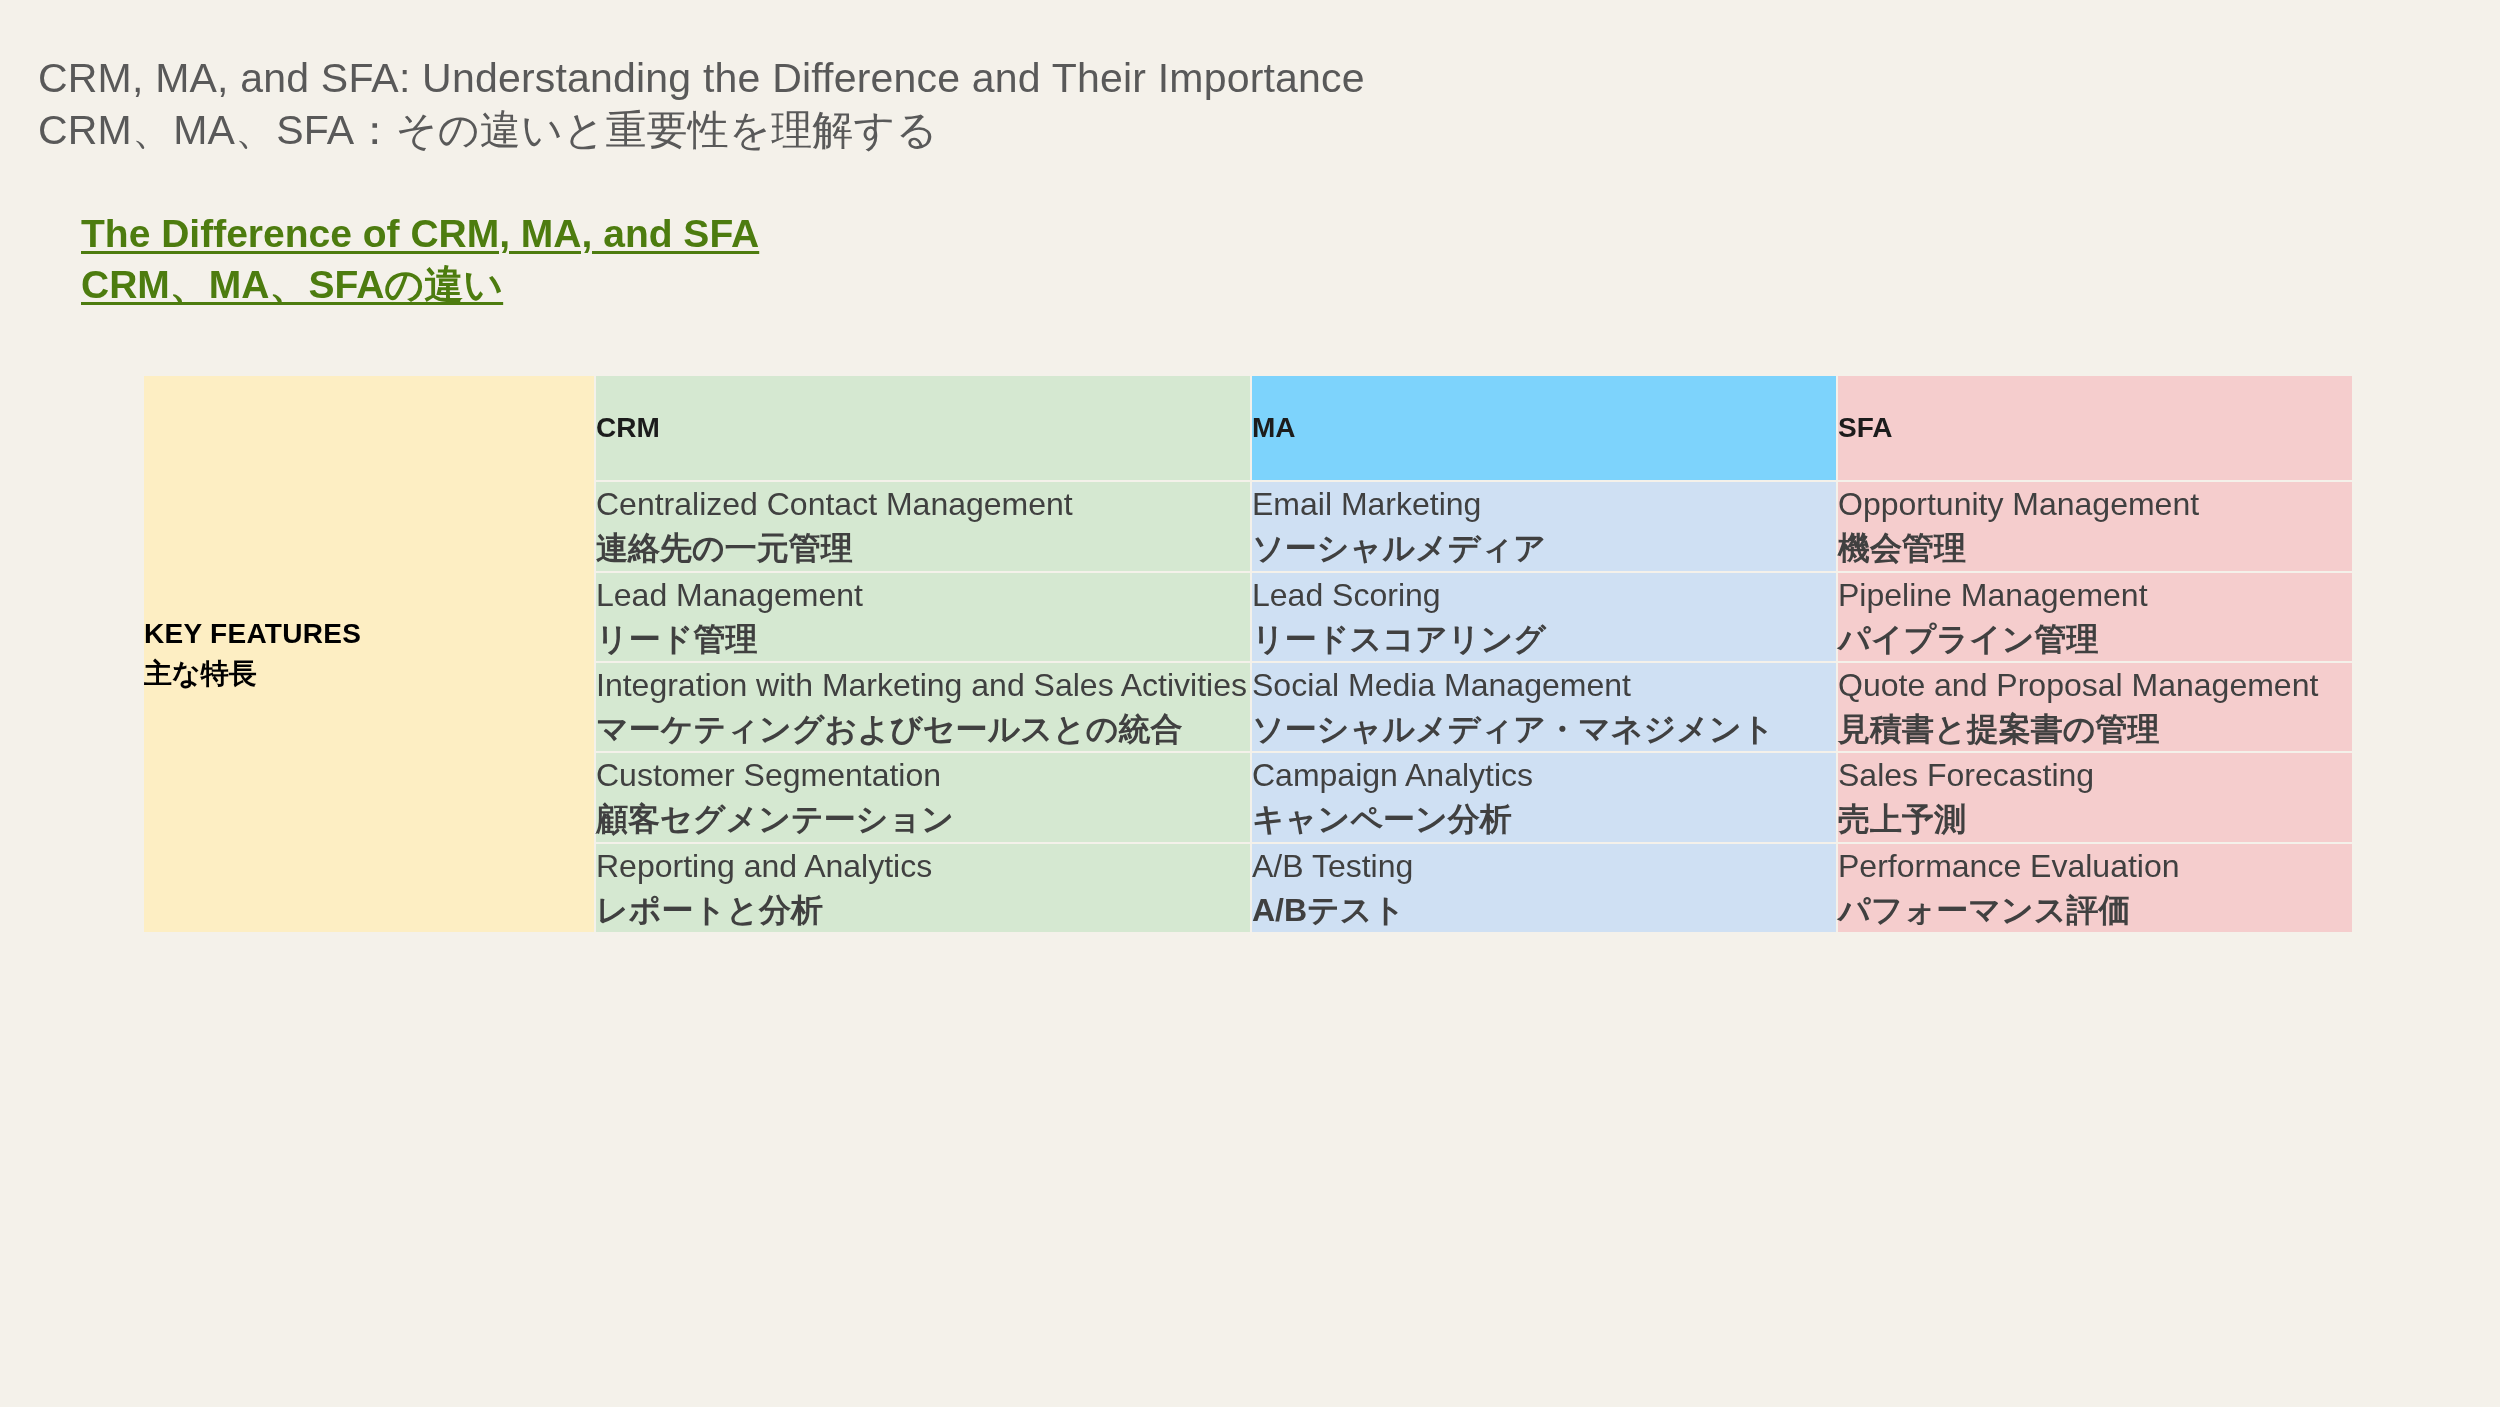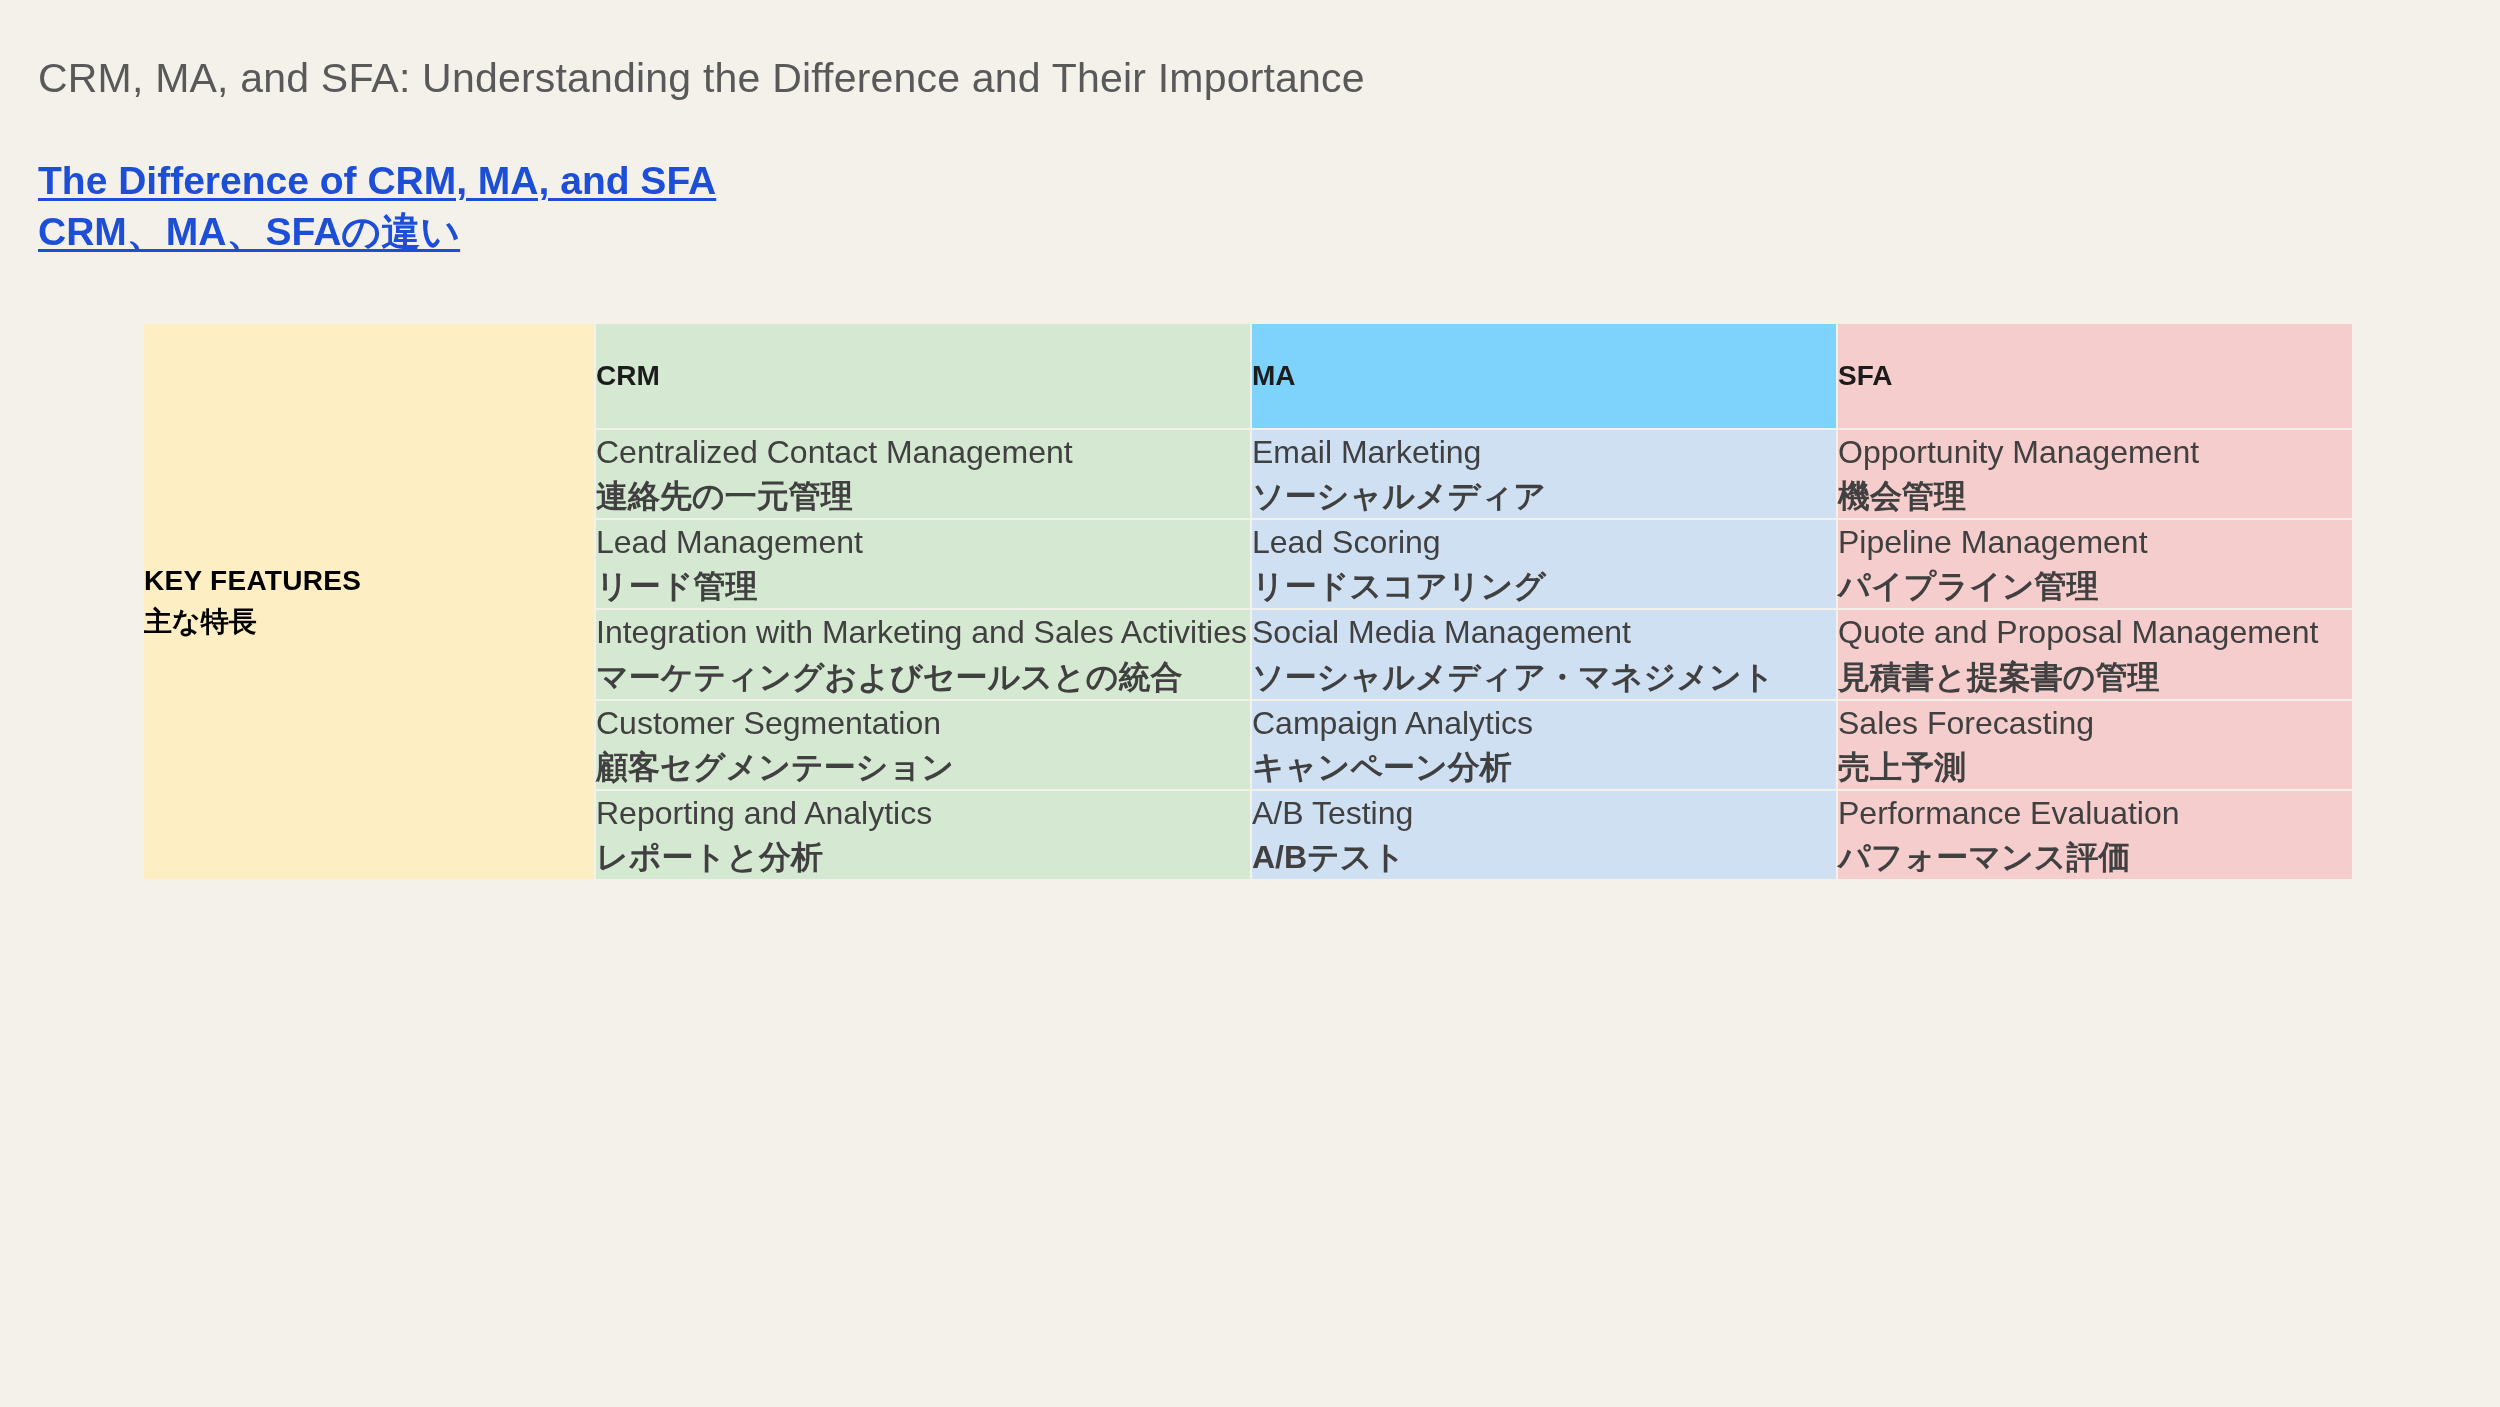--- a/index.html
+++ b/index.html
@@ -27,23 +27,24 @@
     font-weight: 400;
     letter-spacing: 0.2px;
   }
   .doc-title .line-en { display: block; }
   .doc-title .line-ja { display: block; }
 
   .section-heading {
     margin-top: 52px;
     font-size: 39px;
     font-weight: 700;
-    color: #1d4ed8;
+    color: #4d7c0f;
     line-height: 1.3;
     display: inline-block;
+    margin-left: 43px;
   }
   .section-heading .sh-line {
     display: block;
     text-decoration: underline;
     text-underline-offset: 4px;
     text-decoration-thickness: 3px;
     width: max-content;
   }
 
   .table-wrap {
@@ -99,20 +100,21 @@
   .rowlabel .en { display: block; font-weight: 700; letter-spacing: 0.3px; }
   .rowlabel .ja { display: block; font-weight: 700; }
 </style>
 </head>
 <body>
 
 <div class="page">
 
   <div class="doc-title">
     <span class="line-en">CRM, MA, and SFA: Understanding the Difference and Their Importance</span>
+    <span class="line-ja">CRM、MA、SFA：その違いと重要性を理解する</span>
   </div>
 
   <div class="section-heading">
     <span class="sh-line">The Difference of CRM, MA, and SFA</span>
     <span class="sh-line">CRM、MA、SFAの違い</span>
   </div>
 
   <div class="table-wrap">
     <table class="matrix">
       <colgroup>

